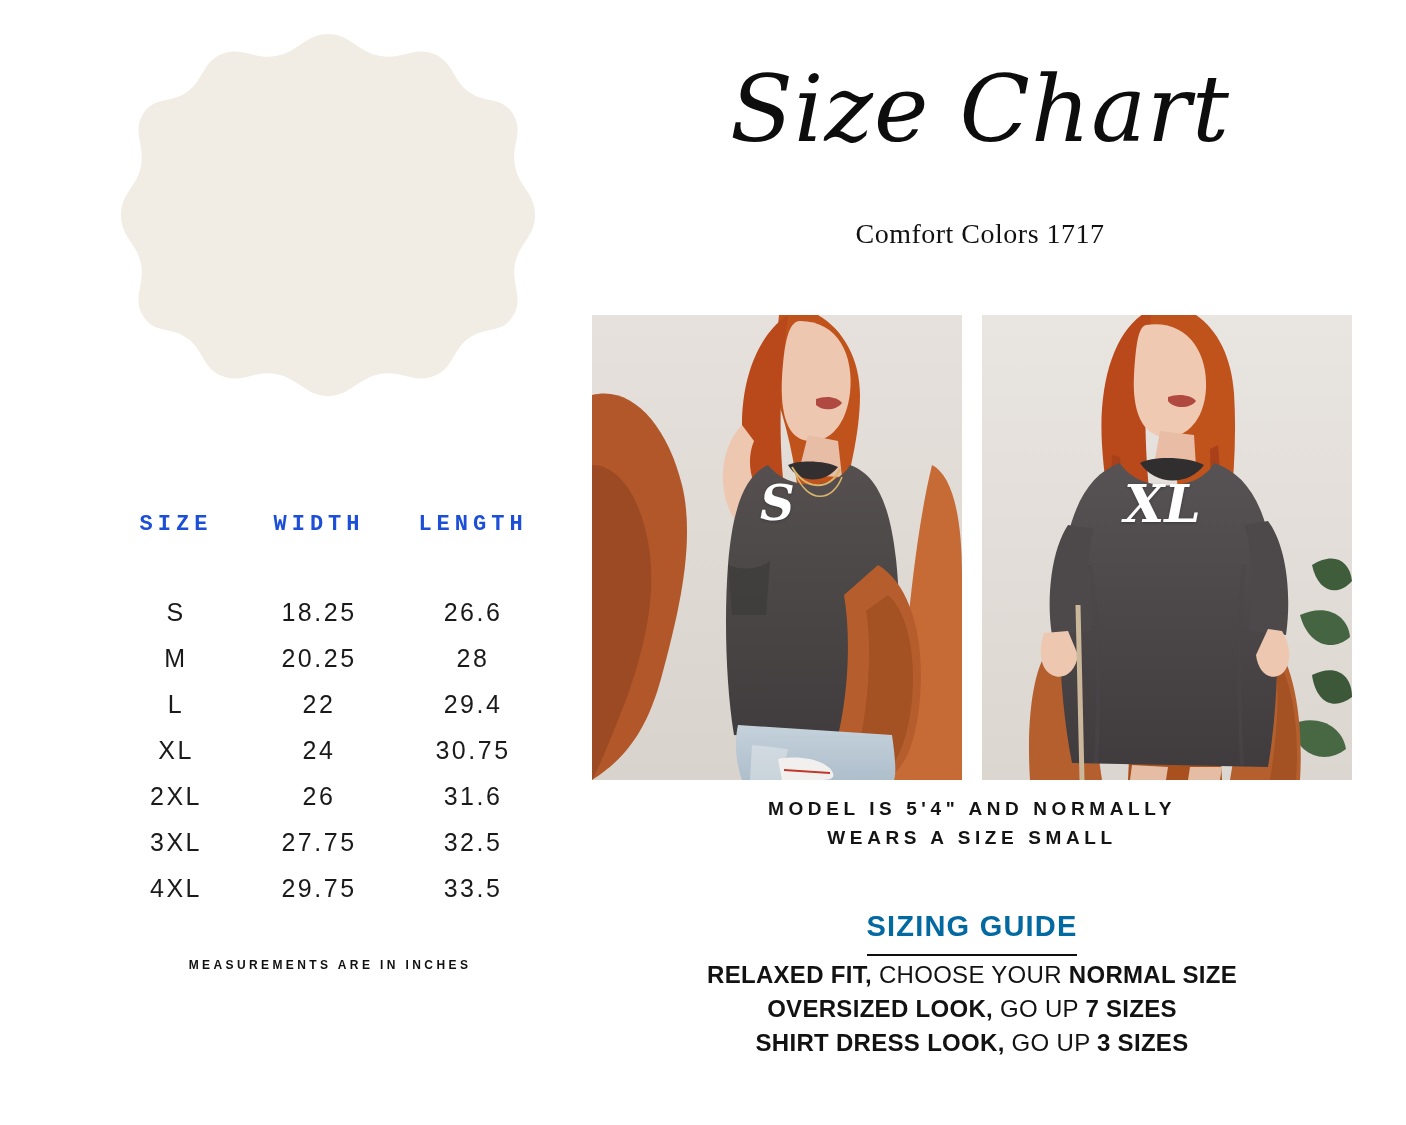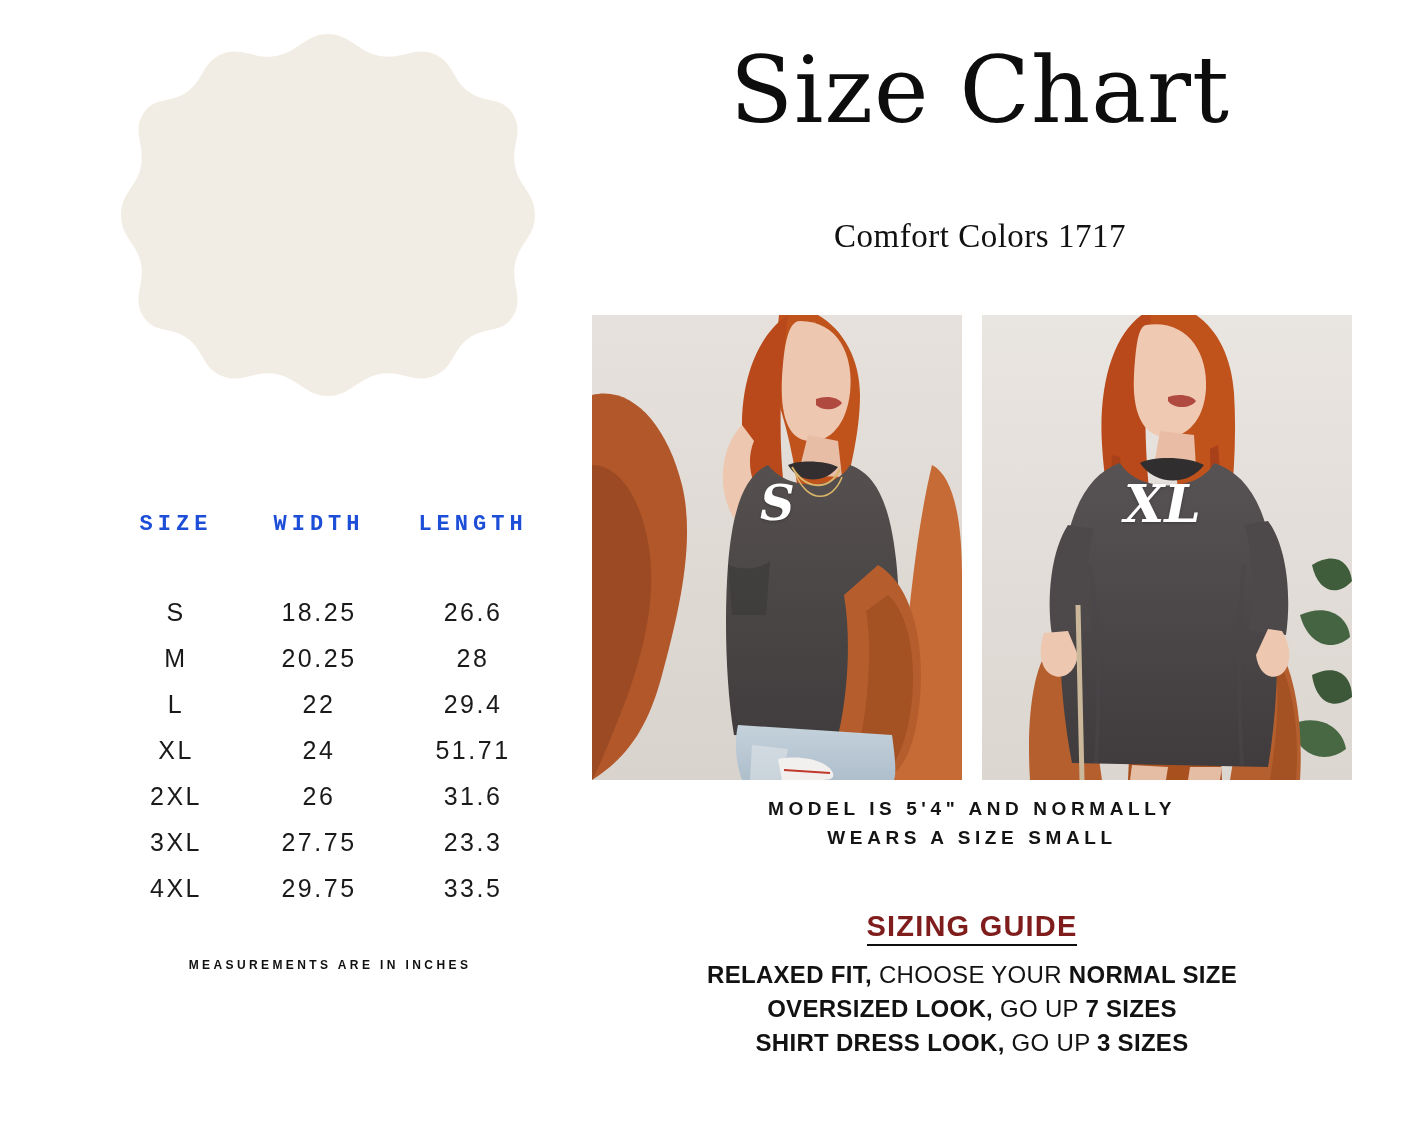--- a/index.html
+++ b/index.html
@@ -68,37 +68,38 @@
     font-size: 12px;
     font-weight: bold;
     letter-spacing: 3.4px;
     color: #111111;
   }
 
   
   .title-script {
     position: absolute;
     left: 700px;
-    top: 45px;
+    top: 64px;
     width: 560px;
     text-align: center;
     font-family: "DejaVu Serif", serif;
+    font-style: italic;
     font-size: 92px;
     line-height: 1.0;
     color: #0d0d0d;
     letter-spacing: 1px;
   }
   .title-sub {
     position: absolute;
     left: 700px;
     top: 218px;
     width: 560px;
     text-align: center;
     font-family: "Liberation Serif", serif;
-    font-size: 33px;
+    font-size: 28px;
     color: #111111;
     letter-spacing: 0.5px;
   }
 
   .photos {
     position: absolute;
     left: 592px;
     top: 315px;
     width: 760px;
     height: 465px;
@@ -154,23 +155,23 @@
     left: 592px;
     top: 910px;
     width: 760px;
     text-align: center;
   }
   .guide-title span {
     font-family: "Liberation Sans", sans-serif;
     font-size: 29px;
     font-weight: bold;
     letter-spacing: 1.2px;
-    color: #7f1d1d;
+    color: #0369a1;
     border-bottom: 2px solid #0f0f0f;
-    padding-bottom: 2px;
+    padding-bottom: 12px;
   }
   .guide-lines {
     position: absolute;
     left: 592px;
     top: 958px;
     width: 760px;
     text-align: center;
     font-family: "Liberation Sans", sans-serif;
     font-size: 24px;
     line-height: 1.42;
@@ -221,31 +222,31 @@
           <td>28</td>
         </tr>
         <tr>
           <td>L</td>
           <td>22</td>
           <td>29.4</td>
         </tr>
         <tr>
           <td>XL</td>
           <td>24</td>
-          <td>51.71</td>
+          <td>30.75</td>
         </tr>
         <tr>
           <td>2XL</td>
           <td>26</td>
           <td>31.6</td>
         </tr>
         <tr>
           <td>3XL</td>
           <td>27.75</td>
-          <td>23.3</td>
+          <td>32.5</td>
         </tr>
         <tr>
           <td>4XL</td>
           <td>29.75</td>
           <td>33.5</td>
         </tr>
       </tbody>
     </table>
   </div>
 

